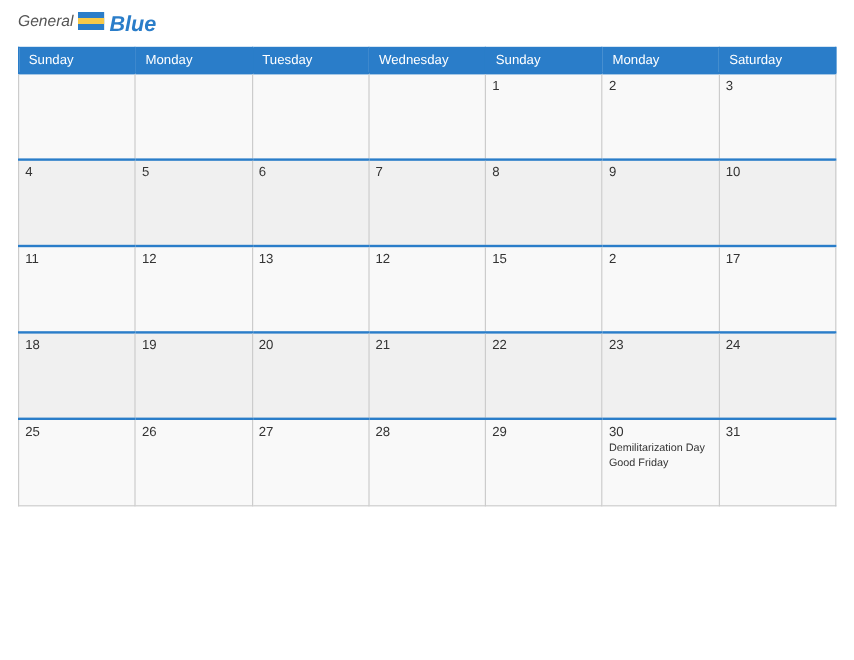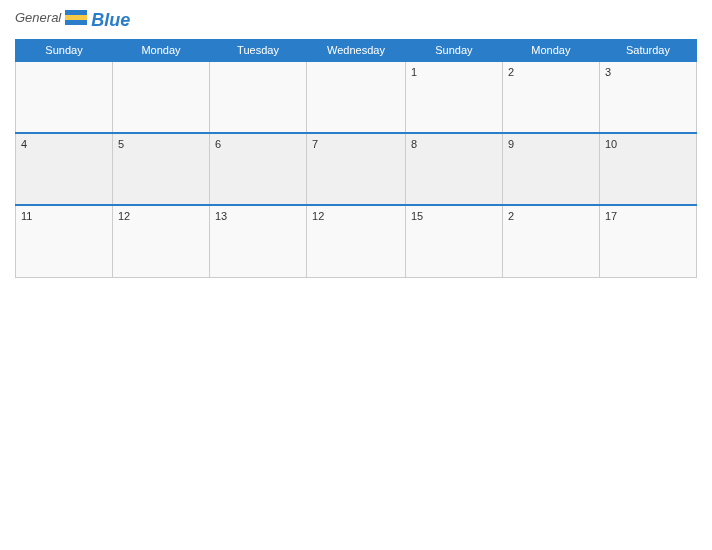--- a/index.html
+++ b/index.html
@@ -51,22 +51,22 @@
     }
     .calendar {
       width: 100%;
       border-collapse: collapse;
     }
     .calendar thead tr th {
       background-color: #2a7dc9;
       color: #fff;
       font-size: 11px;
       font-weight: normal;
-      padding: 4px 20px;
-      text-align: center;
+      padding: 4px 8px;
+      text-align: left;
       border: 1px solid #2a7dc9;
     }
     .calendar tbody tr td {
       border-top: 2px solid #2a7dc9;
       border-left: 1px solid #ccc;
       border-right: 1px solid #ccc;
       border-bottom: none;
       vertical-align: top;
       width: calc(100%/7);
       height: 72px;
@@ -180,15 +180,63 @@
           <td>
             <span class="day-num">15</span>
           </td>
           <td>
             <span class="day-num">2</span>
           </td>
           <td>
             <span class="day-num">17</span>
           </td>
         </tr>
+        <tr>
+          <td>
+            <span class="day-num">18</span>
+          </td>
+          <td>
+            <span class="day-num">19</span>
+          </td>
+          <td>
+            <span class="day-num">20</span>
+          </td>
+          <td>
+            <span class="day-num">21</span>
+          </td>
+          <td>
+            <span class="day-num">22</span>
+          </td>
+          <td>
+            <span class="day-num">23</span>
+          </td>
+          <td>
+            <span class="day-num">24</span>
+          </td>
+        </tr>
+        <tr>
+          <td>
+            <span class="day-num">25</span>
+          </td>
+          <td>
+            <span class="day-num">26</span>
+          </td>
+          <td>
+            <span class="day-num">27</span>
+          </td>
+          <td>
+            <span class="day-num">28</span>
+          </td>
+          <td>
+            <span class="day-num">29</span>
+          </td>
+          <td>
+            <span class="day-num">30</span>
+            <div class="event">Demilitarization Day</div>
+            <div class="event">Good Friday</div>
+          </td>
+          <td>
+            <span class="day-num">31</span>
+          </td>
+        </tr>
       </tbody>
   </table>
 </div>
 
 </body></html>

